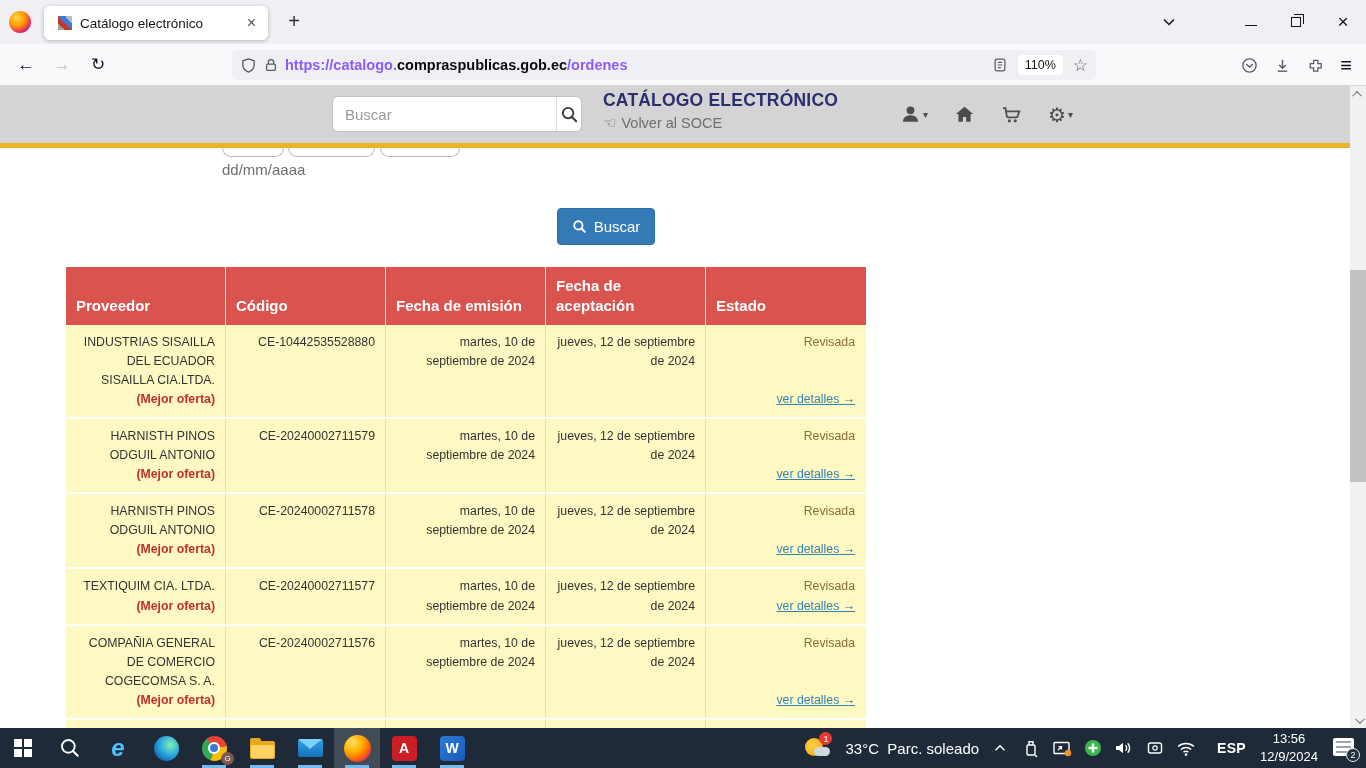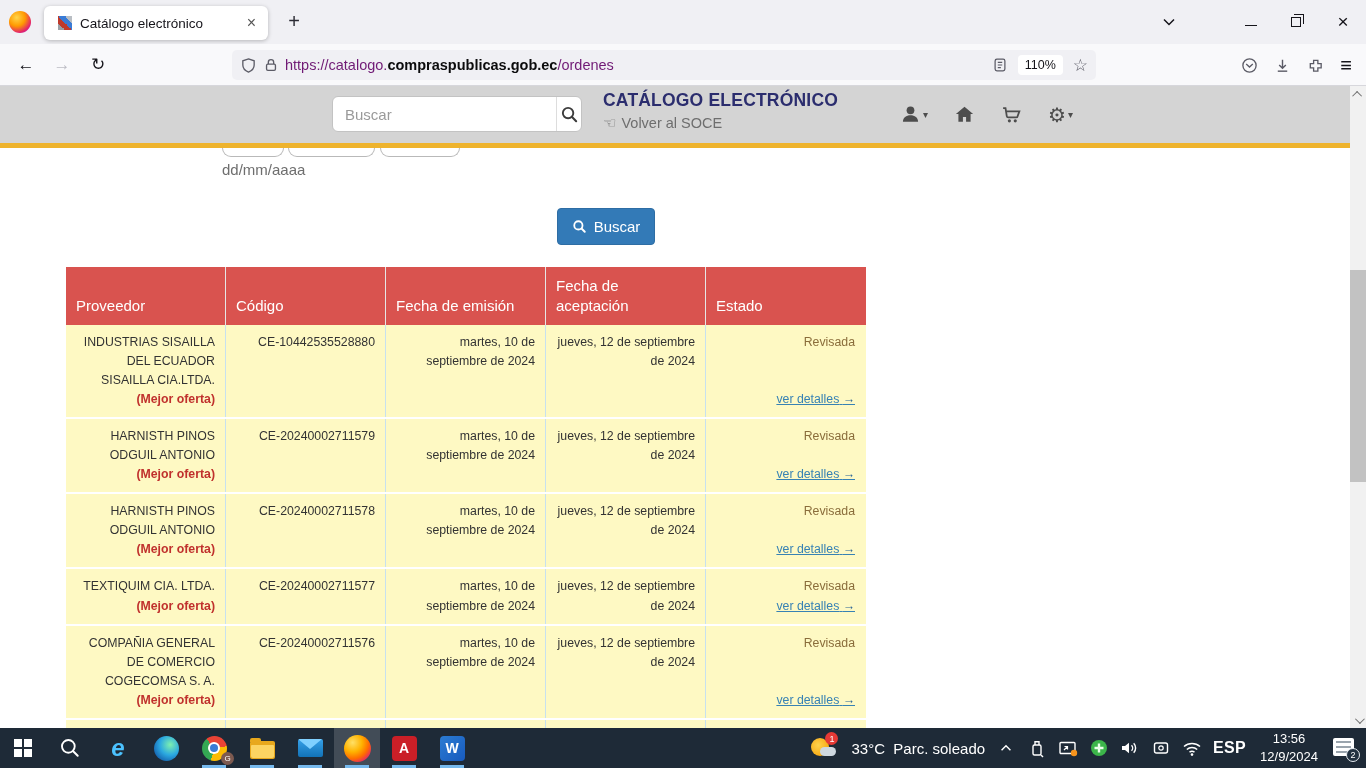--- a/index.html
+++ b/index.html
@@ -32,21 +32,21 @@
   
   .navbar { position:absolute; left:0; top:44px; width:1366px; height:42px; background:#f9f9fb;
     border-bottom:1px solid #d7d7dc; display:flex; align-items:center; }
   .nav-btn { width:32px; height:30px; display:flex; align-items:center; justify-content:center;
     font-size:17px; color:#15141a; margin-left:4px; border-radius:4px; }
   .nav-btn.disabled { color:#bcbcc4; }
   .urlbar { position:absolute; left:232px; top:6px; width:864px; height:30px; background:#f0f0f4;
     border-radius:5px; display:flex; align-items:center; padding:0 8px; }
   .urlbar .sep { width:6px; }
   .url-text { font-size:14.5px; margin-left:6px; white-space:nowrap; }
-  .url-dim { color:#701a75; }
+  .url-dim { color:#8b5cf6;font-weight:bold; }
   .url-strong { color:#0c0c0d; font-weight:bold; }
   .url-right { margin-left:auto; display:flex; align-items:center; gap:10px; }
   .zoom-pill { background:#fff; border-radius:4px; padding:3px 7px; font-size:12.5px; color:#15141a; }
   .star { font-size:17px; color:#5b5b66; line-height:1; }
   .after-url { position:absolute; right:0; top:0; height:42px; display:flex; align-items:center; gap:16px; padding-right:14px; }
   .burger { font-size:20px; color:#15141a; line-height:1; }
 
   
   .siteheader { position:absolute; left:0; top:86px; width:1350px; height:57px; background:#d4d4d4; }
   .searchgroup { position:absolute; left:332px; top:10px; width:250px; height:36px; background:#fff;
@@ -77,21 +77,21 @@
   .pill3 { left:380px; width:80px; }
   .date-ph { position:absolute; left:222px; top:13px; font-size:15px; color:#6e6e6e; }
   .buscar-btn { position:absolute; left:557px; top:60px; width:98px; height:37px; background:#337ab7;
     border:1px solid #2e6da4; border-radius:4px; color:#fff; font-size:15px; display:flex; align-items:center;
     justify-content:center; gap:7px; }
 
   
   .tbl { position:absolute; left:66px; top:119px; width:800px; }
   .thead, .trow { display:grid; grid-template-columns:160px 160px 160px 160px 159px; }
   .thead { background:#d9534f; height:58px; }
-  .th { color:#fff; font-weight:normal; font-size:15px; padding:0 10px 9px 10px; display:flex;
+  .th { color:#fff; font-weight:bold; font-size:15px; padding:0 10px 9px 10px; display:flex;
     align-items:flex-end; border-right:1px solid #e6e6e6; line-height:1.35; }
   .th:last-child { border-right:none; }
   .trow { background:#fef9c3; border-bottom:2px solid #fff;text-align:right; }
   .td { padding:8px 10px; font-size:12.3px; color:#333; line-height:1.55; border-right:1px solid #c7e1ee;
     min-height:49px; }
   .td:last-child { border-right:none; }
   .offer { color:#c0312d; font-weight:bold; margin-left:14px; display:inline-block; }
   .td.estado { display:flex; flex-direction:column; }
   .status { color:#8a6d3b; }
   .details { margin-top:auto; align-self:flex-end; color:#3782b4; font-size:12.3px; white-space:nowrap;text-decoration:underline; }
@@ -143,21 +143,21 @@
     color:#fff; font-weight:bold; font-size:14px; display:flex; align-items:center; justify-content:center; }
   .tb-right { margin-left:auto; display:flex; align-items:center; gap:11px; padding-right:8px; height:40px; }
   .weather { position:relative; width:30px; height:28px; }
   .sun { position:absolute; left:1px; top:4px; width:18px; height:18px; border-radius:50%;
     background:radial-gradient(circle at 40% 40%, #ffd34d, #f59b00); }
   .cloudlet { position:absolute; left:10px; top:13px; width:16px; height:9px; border-radius:8px; background:#cfd8e0; }
   .wbadge { position:absolute; right:2px; top:-2px; min-width:13px; height:13px; border-radius:50%; background:#e53935;
     color:#fff; font-size:9px; display:flex; align-items:center; justify-content:center; }
   .wtext { font-size:15px; white-space:nowrap; }
   .trayic { display:flex; align-items:center; justify-content:center; width:20px; height:24px; }
-  .esp { font-size:16px; font-weight:bold; letter-spacing:.3px; }
+  .esp { font-size:14px; font-weight:bold; letter-spacing:.3px;margin-left:10px; }
   .clock { text-align:center; font-size:13px; line-height:1.4; min-width:64px; }
   .notif { position:relative; width:26px; height:26px; }
   .notif-sq { position:absolute; left:1px; top:3px; width:21px; height:18px; background:#fff; border-radius:2px; }
   .notif-sq i { display:block; height:2px; background:#9aa4ad; margin:3px 3px 0 3px; }
   .nbadge { position:absolute; right:-2px; bottom:-1px; width:14px; height:14px; border-radius:50%;
     background:#223140; border:1px solid #e8edf2; color:#fff; font-size:9px; display:flex; align-items:center;
     justify-content:center; }
   svg { display:block; }
 </style>
 </head>

